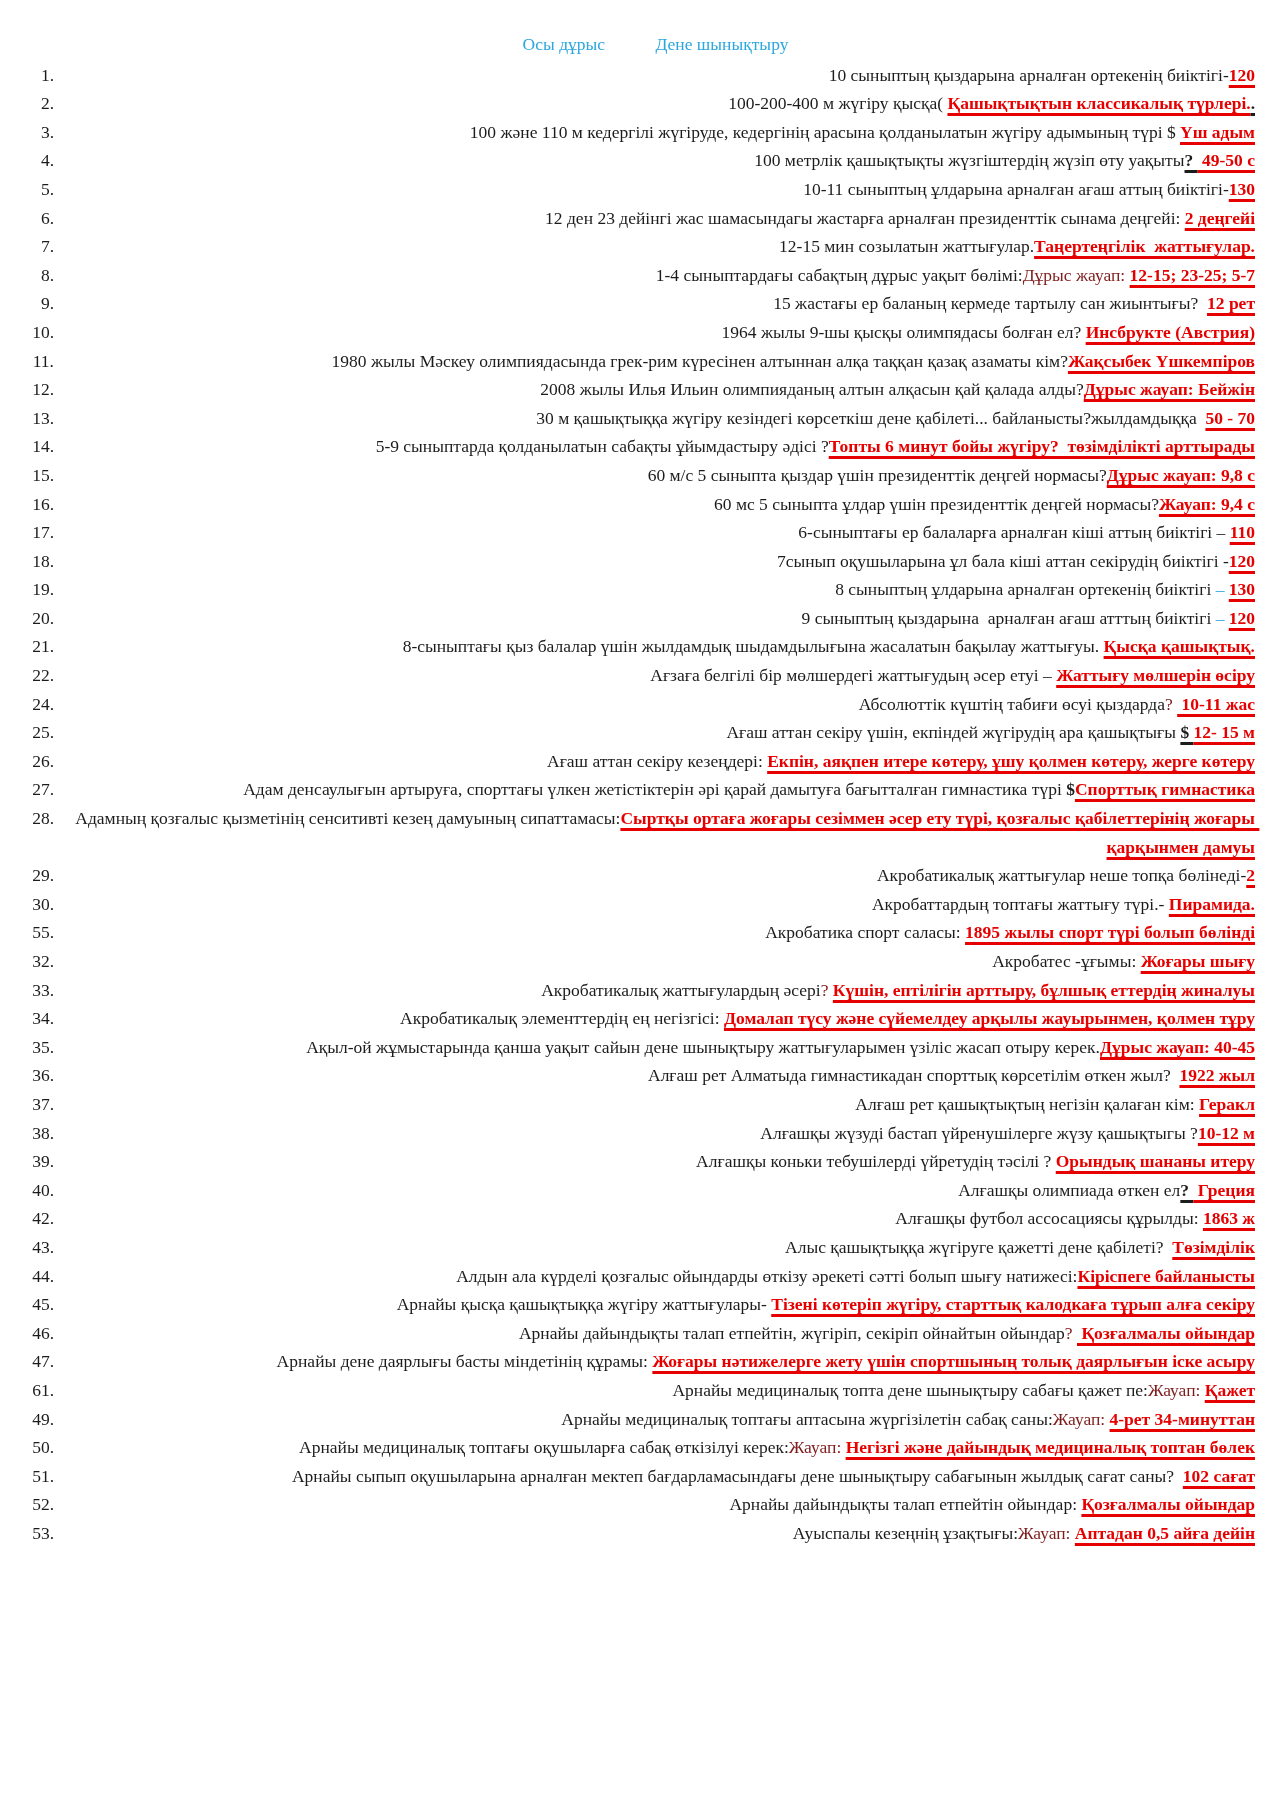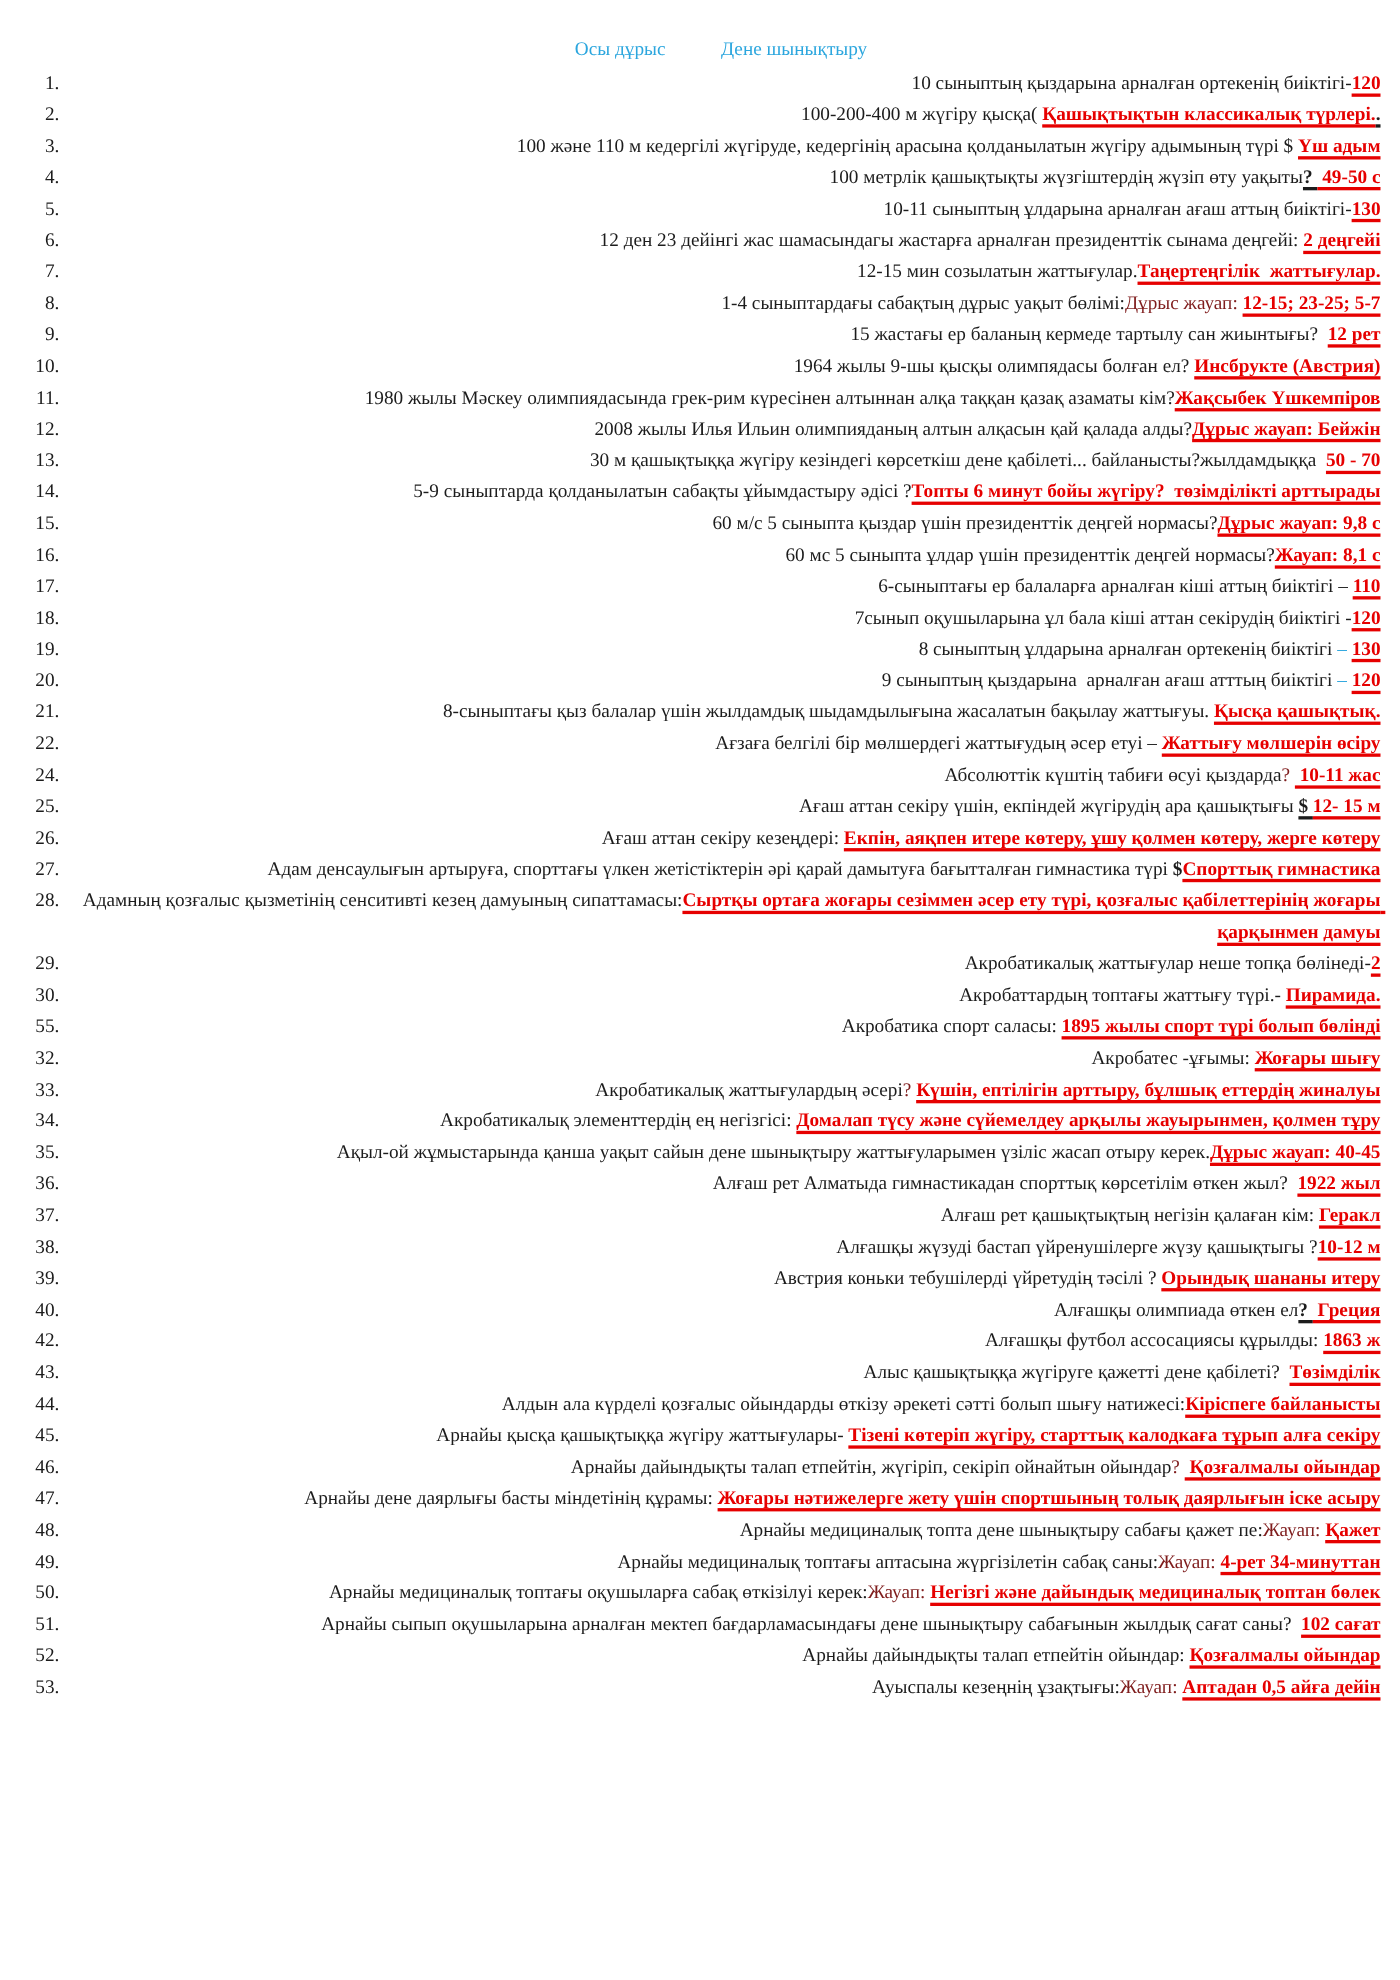--- a/index.html
+++ b/index.html
@@ -102,21 +102,21 @@
       <li class="q-item">
         <span class="q-num">14.</span>
         <span class="q-body"><span class="seg seg-q">5-9 сыныптарда қолданылатын сабақты ұйымдастыру әдісі ?</span><span class="seg seg-a">Топты 6 минут бойы жүгіру?  төзімділікті арттырады</span></span>
       </li>
       <li class="q-item">
         <span class="q-num">15.</span>
         <span class="q-body"><span class="seg seg-q">60 м/с 5 сыныпта қыздар үшін президенттік деңгей нормасы?</span><span class="seg seg-a">Дұрыс жауап: 9,8 с</span></span>
       </li>
       <li class="q-item">
         <span class="q-num">16.</span>
-        <span class="q-body"><span class="seg seg-q">60 мс 5 сыныпта ұлдар үшін президенттік деңгей нормасы?</span><span class="seg seg-a">Жауап: 8,1 с</span></span>
+        <span class="q-body"><span class="seg seg-q">60 мс 5 сыныпта ұлдар үшін президенттік деңгей нормасы?</span><span class="seg seg-a">Жауап: 9,4 с</span></span>
       </li>
       <li class="q-item">
         <span class="q-num">17.</span>
         <span class="q-body"><span class="seg seg-q">6-сыныптағы ер балаларға арналған кіші аттың биіктігі – </span><span class="seg seg-a">110</span></span>
       </li>
       <li class="q-item">
         <span class="q-num">18.</span>
         <span class="q-body"><span class="seg seg-q">7сынып оқушыларына ұл бала кіші аттан секірудің биіктігі -</span><span class="seg seg-a">120</span></span>
       </li>
       <li class="q-item">
@@ -190,21 +190,21 @@
       <li class="q-item">
         <span class="q-num">37.</span>
         <span class="q-body"><span class="seg seg-q">Алғаш рет қашықтықтың негізін қалаған кім: </span><span class="seg seg-a">Геракл</span></span>
       </li>
       <li class="q-item">
         <span class="q-num">38.</span>
         <span class="q-body"><span class="seg seg-q">Алғашқы жүзуді бастап үйренушілерге жүзу қашықтыгы ?</span><span class="seg seg-a">10-12 м</span></span>
       </li>
       <li class="q-item">
         <span class="q-num">39.</span>
-        <span class="q-body"><span class="seg seg-q">Австрия коньки тебушілерді үйретудің тәсілі ? </span><span class="seg seg-a">Орындық шананы итеру</span></span>
+        <span class="q-body"><span class="seg seg-q">Алғашқы коньки тебушілерді үйретудің тәсілі ? </span><span class="seg seg-a">Орындық шананы итеру</span></span>
       </li>
       <li class="q-item">
         <span class="q-num">40.</span>
         <span class="q-body"><span class="seg seg-q">Алғашқы олимпиада өткен ел</span><span class="seg seg-bu">? </span><span class="seg seg-a"> Греция</span></span>
       </li>
       <li class="q-item">
         <span class="q-num">42.</span>
         <span class="q-body"><span class="seg seg-q">Алғашқы футбол ассосациясы құрылды: </span><span class="seg seg-a">1863 ж</span></span>
       </li>
       <li class="q-item">
@@ -221,21 +221,21 @@
       </li>
       <li class="q-item">
         <span class="q-num">46.</span>
         <span class="q-body"><span class="seg seg-q">Арнайы дайындықты талап етпейтін, жүгіріп, секіріп ойнайтын ойындар</span><span class="seg seg-g">? </span><span class="seg seg-a"> Қозғалмалы ойындар</span></span>
       </li>
       <li class="q-item">
         <span class="q-num">47.</span>
         <span class="q-body"><span class="seg seg-q">Арнайы дене даярлығы басты міндетінің құрамы: </span><span class="seg seg-a">Жоғары нәтижелерге жету үшін спортшының толық даярлығын іске асыру</span></span>
       </li>
       <li class="q-item">
-        <span class="q-num">48.</span>
+        <span class="q-num">61.</span>
         <span class="q-body"><span class="seg seg-q">Арнайы медициналық топта дене шынықтыру сабағы қажет пе:</span><span class="seg seg-g">Жауап: </span><span class="seg seg-a">Қажет</span></span>
       </li>
       <li class="q-item">
         <span class="q-num">49.</span>
         <span class="q-body"><span class="seg seg-q">Арнайы медициналық топтағы аптасына жүргізілетін сабақ саны:</span><span class="seg seg-g">Жауап: </span><span class="seg seg-a">4-рет 34-минуттан</span></span>
       </li>
       <li class="q-item">
         <span class="q-num">50.</span>
         <span class="q-body"><span class="seg seg-q">Арнайы медициналық топтағы оқушыларға сабақ өткізілуі керек:</span><span class="seg seg-g">Жауап: </span><span class="seg seg-a">Негізгі және дайындық медициналық топтан бөлек</span></span>
       </li>

